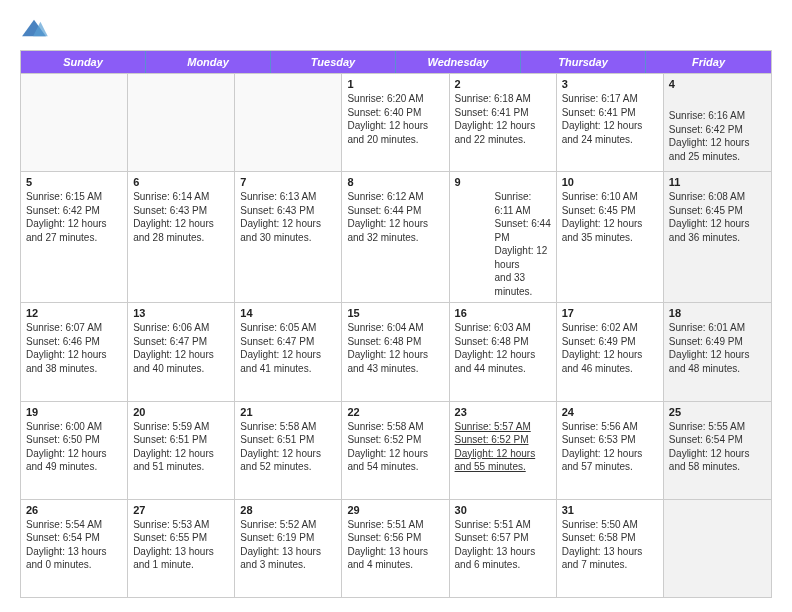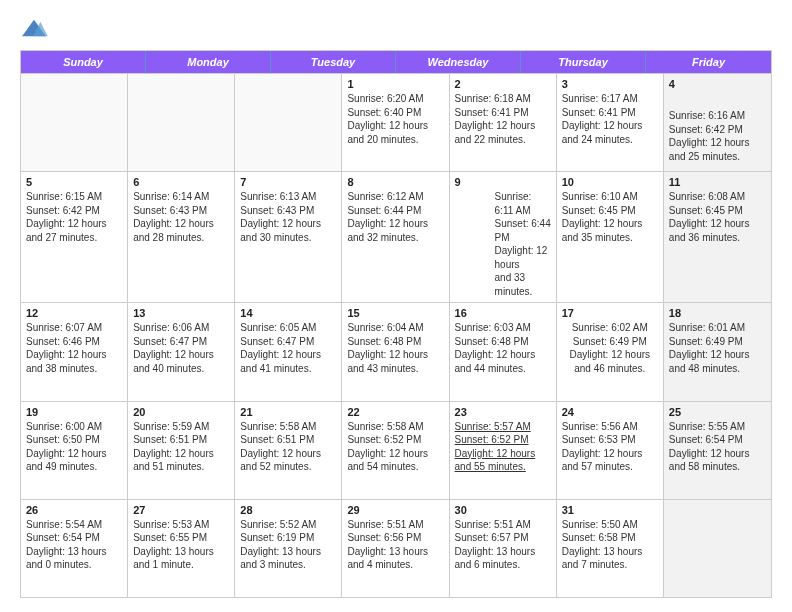--- a/index.html
+++ b/index.html
@@ -254,21 +254,21 @@
           </div>
           <div class="cal-cell">
             <div class="day-num">16</div>
             <div class="cell-text" style="white-space: pre-line;">Sunrise: 6:03 AM
 Sunset: 6:48 PM
 Daylight: 12 hours
 and 44 minutes.</div>
           </div>
           <div class="cal-cell">
             <div class="day-num">17</div>
-            <div class="cell-text" style="white-space: pre-line; text-align: center;">Sunrise: 6:02 AM
+            <div class="cell-text" style="white-space: pre-line;">Sunrise: 6:02 AM
 Sunset: 6:49 PM
 Daylight: 12 hours
 and 46 minutes.</div>
           </div>
           <div class="cal-cell shaded">
             <div class="day-num">18</div>
             <div class="cell-text" style="white-space: pre-line;">Sunrise: 6:01 AM
 Sunset: 6:49 PM
 Daylight: 12 hours
 and 48 minutes.</div>

